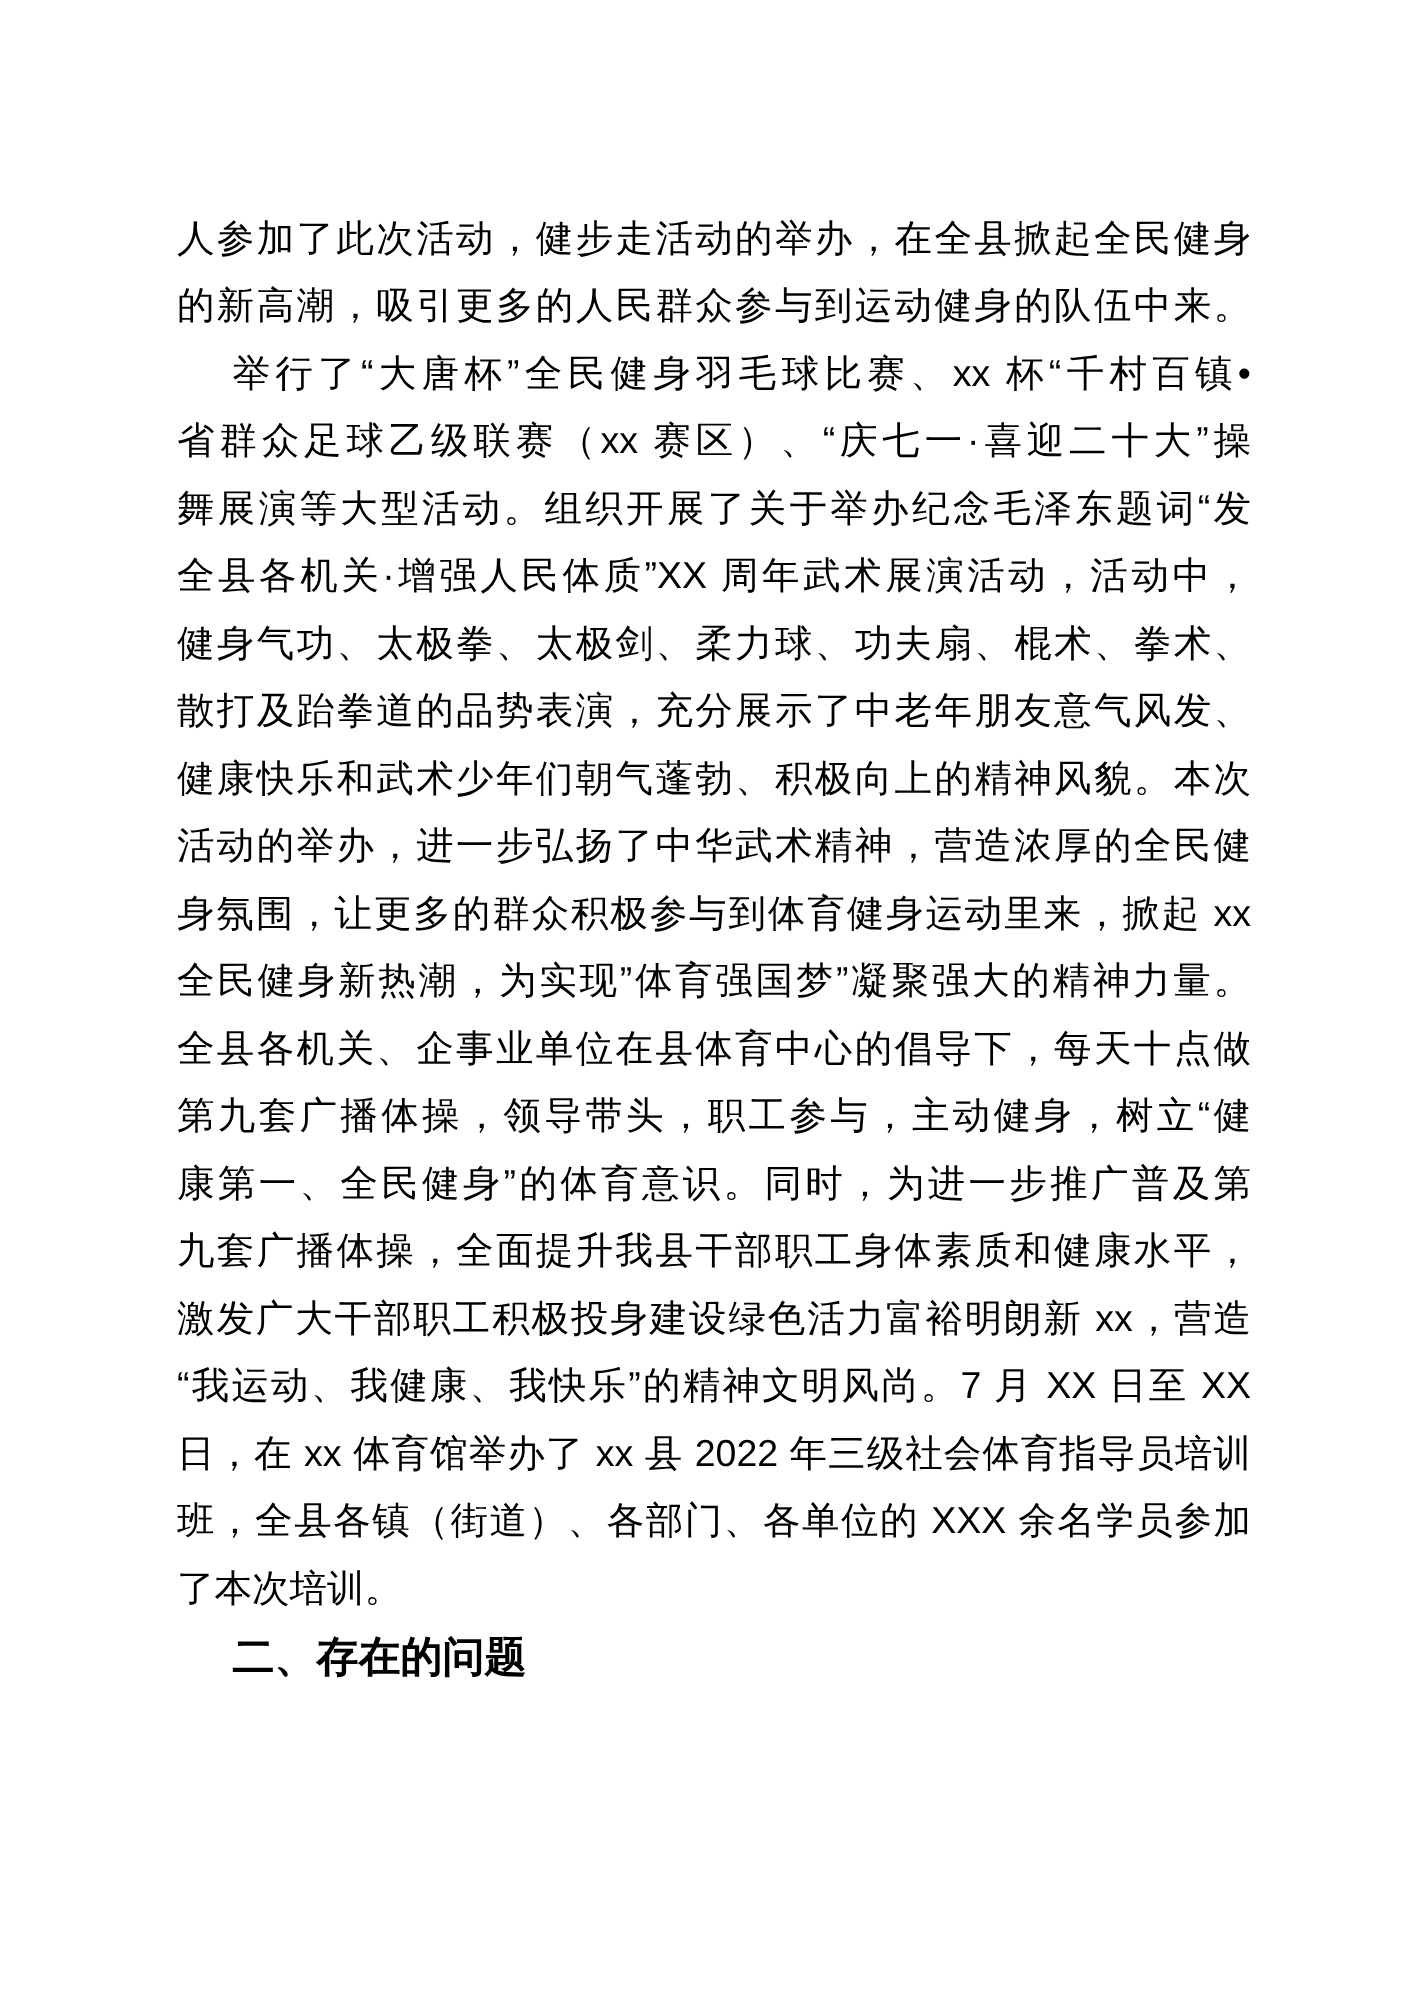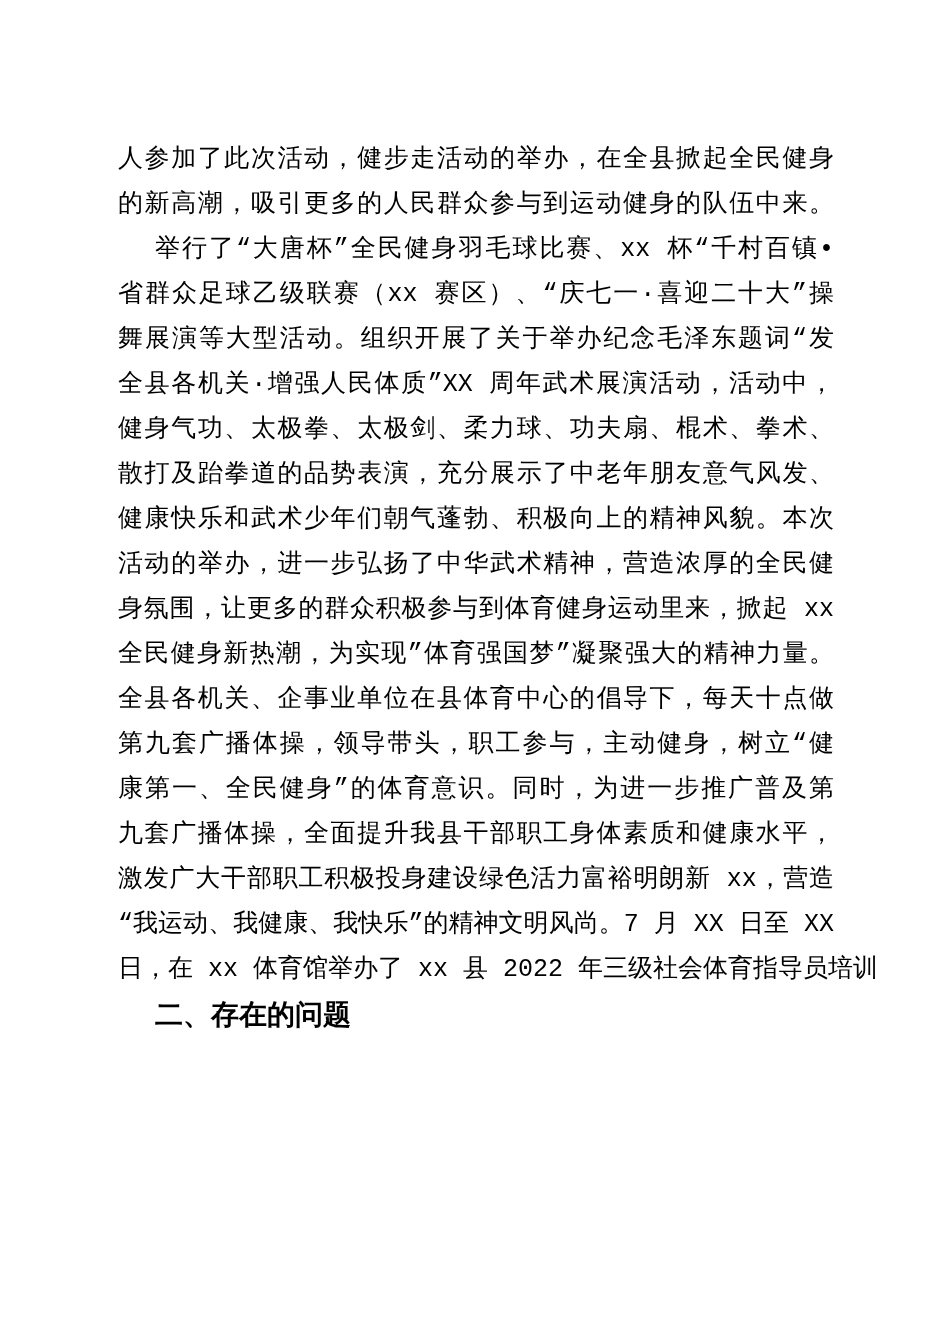--- a/index.html
+++ b/index.html
@@ -12,21 +12,21 @@
     color: #000000;
     overflow: hidden;
   }
   .text-block {
     position: absolute;
     left: 118px;
     top: 137px;
     width: 716px;
   }
   .line {
-    font-family: Liberation Mono, monospace;
+    font-family: Liberation Sans, sans-serif;
     font-size: 25px;
     height: 45px;
     line-height: 45px;
     white-space: nowrap;
     text-align: justify;
     text-align-last: justify;
     text-justify: inter-character;
   }
   .line.indent { padding-left: 37px; }
   .line.no-justify { text-align-last: left; }
@@ -58,16 +58,18 @@
         <div class="line">活动的举办，进一步弘扬了中华武术精神，营造浓厚的全民健</div>
         <div class="line">身氛围，让更多的群众积极参与到体育健身运动里来，掀起 xx</div>
         <div class="line">全民健身新热潮，为实现”体育强国梦”凝聚强大的精神力量。</div>
         <div class="line">全县各机关、企事业单位在县体育中心的倡导下，每天十点做</div>
         <div class="line">第九套广播体操，领导带头，职工参与，主动健身，树立“健</div>
         <div class="line">康第一、全民健身”的体育意识。同时，为进一步推广普及第</div>
         <div class="line">九套广播体操，全面提升我县干部职工身体素质和健康水平，</div>
         <div class="line">激发广大干部职工积极投身建设绿色活力富裕明朗新 xx，营造</div>
         <div class="line">“我运动、我健康、我快乐”的精神文明风尚。7 月 XX 日至 XX</div>
         <div class="line">日，在 xx 体育馆举办了 xx 县 2022 年三级社会体育指导员培训</div>
+        <div class="line">班，全县各镇（街道）、各部门、各单位的 XXX 余名学员参加</div>
+        <div class="line no-justify">了本次培训。</div>
       </div>
     <div class="heading">二、存在的问题</div>
   </div>
 </div>
 
 </body></html>

